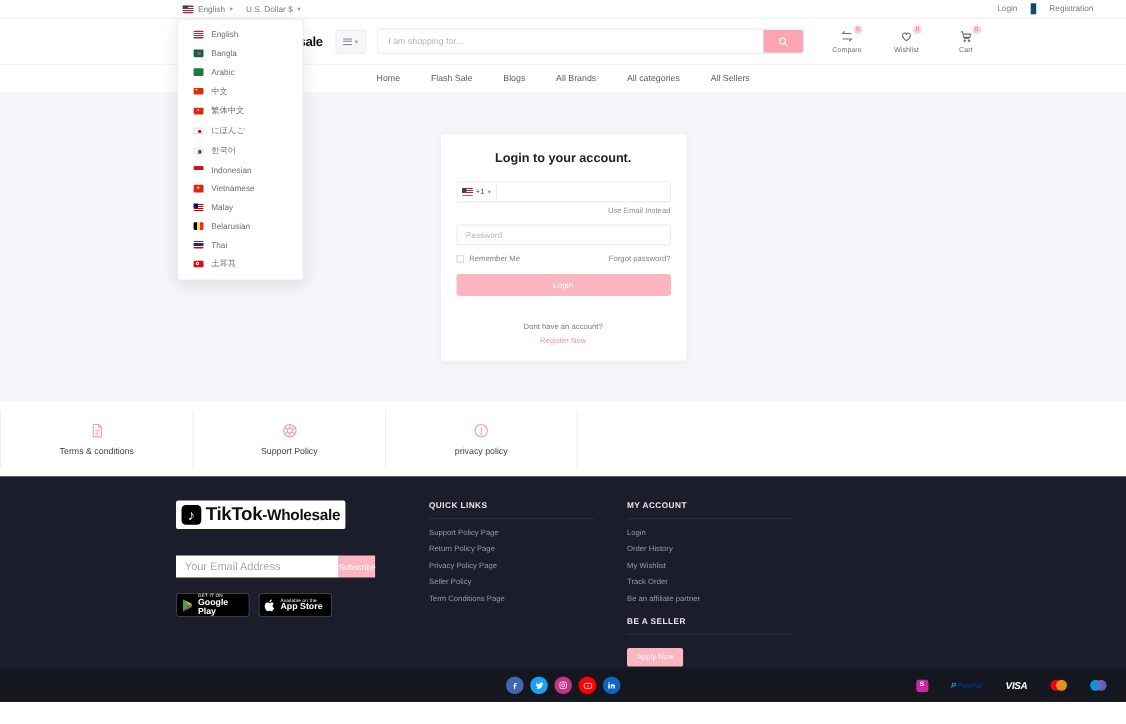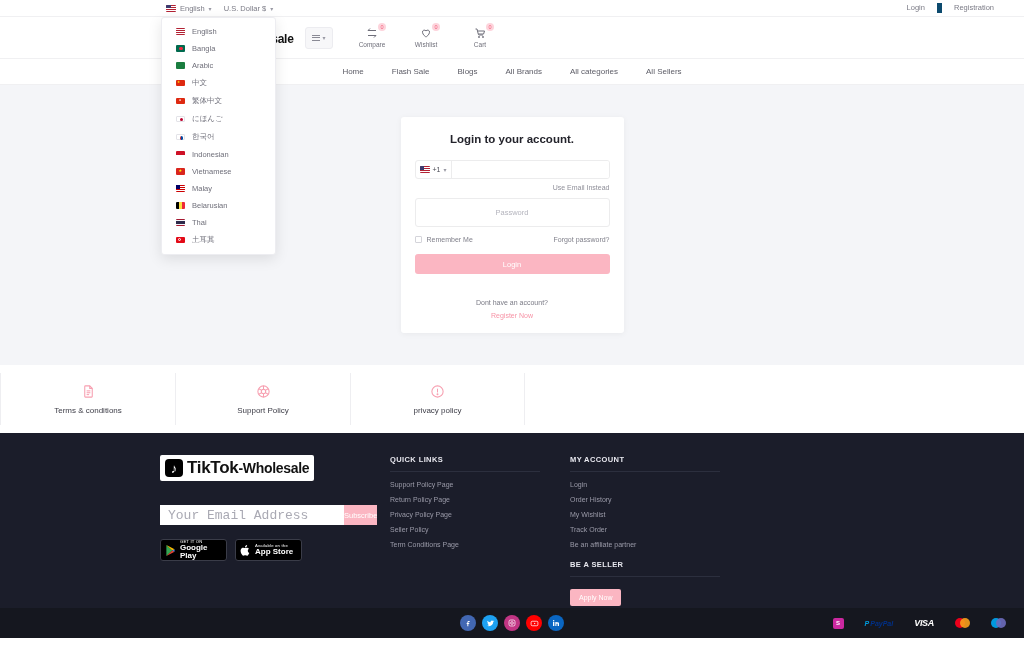--- a/index.html
+++ b/index.html
@@ -121,24 +121,23 @@
   }
   .card h1 { font-size: 11.5px; color:#23232b; text-align:center; margin-bottom:15px; font-weight:bold; }
   .phonerow { display:flex; height:19px; border:1px solid #ececed; border-radius:3px; overflow:hidden; }
   .cc {
     width: 36px; border-right:1px solid #ececed; display:flex;
     align-items:center; justify-content:center; gap:3px; font-size:7px; color:#4a4a55; cursor:pointer;
   }
   .phonerow input { flex:1; border:none; outline:none; padding:0 7px; font-size:7.5px; font-family:"Liberation Sans",sans-serif; }
   .useemail { text-align:right; font-size:7px; color:#8f8f99; margin:5px 0 7px; cursor:pointer; }
   .inp {
-    width:100%; height:29px; border:1px solid #ececed; border-radius:3px;
+    width:100%; height:19px; border:1px solid #ececed; border-radius:3px;
     padding:0 8px; font-size:7.5px; outline:none; color:#4a4a55;
     font-family:"Liberation Sans",sans-serif;
-    text-align:center;
   }
   .inp::placeholder { color:#b4b4bd; }
   .rowbetween { display:flex; align-items:center; justify-content:space-between; margin:9px 0 10px; }
   .cbwrap { display:flex; align-items:center; gap:5px; cursor:pointer; }
   .cbox { width:7px; height:7px; border:1px solid #d4d4da; border-radius:1px; display:block; }
   .rowbetween span, .rowbetween a { font-size:7px; color:#80808b; text-decoration:none; }
   .loginbtn {
     width:100%; height:20px; background:#fbb6c2; border:none; border-radius:3px;
     color:#fff; font-size:7.5px; cursor:pointer; font-family:"Liberation Sans",sans-serif;
   }
@@ -166,22 +165,22 @@
   .brandlogo {
     background:#fff; display:inline-flex; align-items:center;
     padding: 3px 5px; border-radius:2px;
   }
   .brandlogo .tiktok-note { width:18px; height:18px; border-radius:4px; margin-right:4px; }
   .brandlogo .tiktok-note span { font-size:13px; line-height:13px; }
   .brandlogo .logo-text { font-size:17px; }
   .brandlogo .logo-text .sub { font-size:14px; }
   .subrow { display:flex; margin-top:24px; height:20px; width:153px; }
   .subrow input {
-    flex:1; border:none; outline:none; padding:0 8px; font-size:13px;
-    color:#55555f; font-family:Liberation Mono, monospace;
+    flex:1; border:none; outline:none; padding:0 8px; font-size:10px;
+    color:#55555f; font-family:Liberation Sans, sans-serif;
   }
   .subrow input::placeholder { color:#a9a9b3; }
   .subbtn { width:56px; background:#fbb6c2; border:none; color:#fff; font-size:7.5px; cursor:pointer; font-family:"Liberation Sans",sans-serif; }
   .badges { display:flex; gap:8px; margin-top:14px; }
   .storebadge {
     width:67px; height:22px; background:#000; border:1px solid #3a3c48; border-radius:3px;
     display:flex; align-items:center; gap:4px; padding:0 4px; cursor:pointer;
   }
   .storebadge .bt { display:flex; flex-direction:column; line-height:1; }
   .storebadge .bt .s { font-size:4.2px; color:#fff; letter-spacing:.2px; }
@@ -250,20 +249,29 @@
 
   <div class="cat-btn">
     <span class="burger">
         <i></i>
         <i></i>
         <i></i>
       </span>
     <span class="caret">▾</span>
   </div>
 
+  <div class="searchwrap">
+    <input type="text" placeholder="I am shopping for..." style="">
+    <button class="search-btn">
+      <svg width="10" height="10" viewBox="0 0 24 24" fill="none" stroke="#ffffff" stroke-width="2.6">
+        <circle cx="10.5" cy="10.5" r="6.5"></circle>
+          <line x1="15.5" y1="15.5" x2="21" y2="21"></line>
+      </svg>
+    </button>
+  </div>
 
   <div class="header-icons">
     <div class="hicon">
       <span class="badge">0</span>
       <span class="glyph">
         <svg width="12" height="12" viewBox="0 0 24 24" fill="none" stroke="#6f6f7a" stroke-width="2">
           <polyline points="20 7 4 7 8 3"></polyline>
             <polyline points="4 17 20 17 16 21"></polyline>
         </svg>
       </span>

